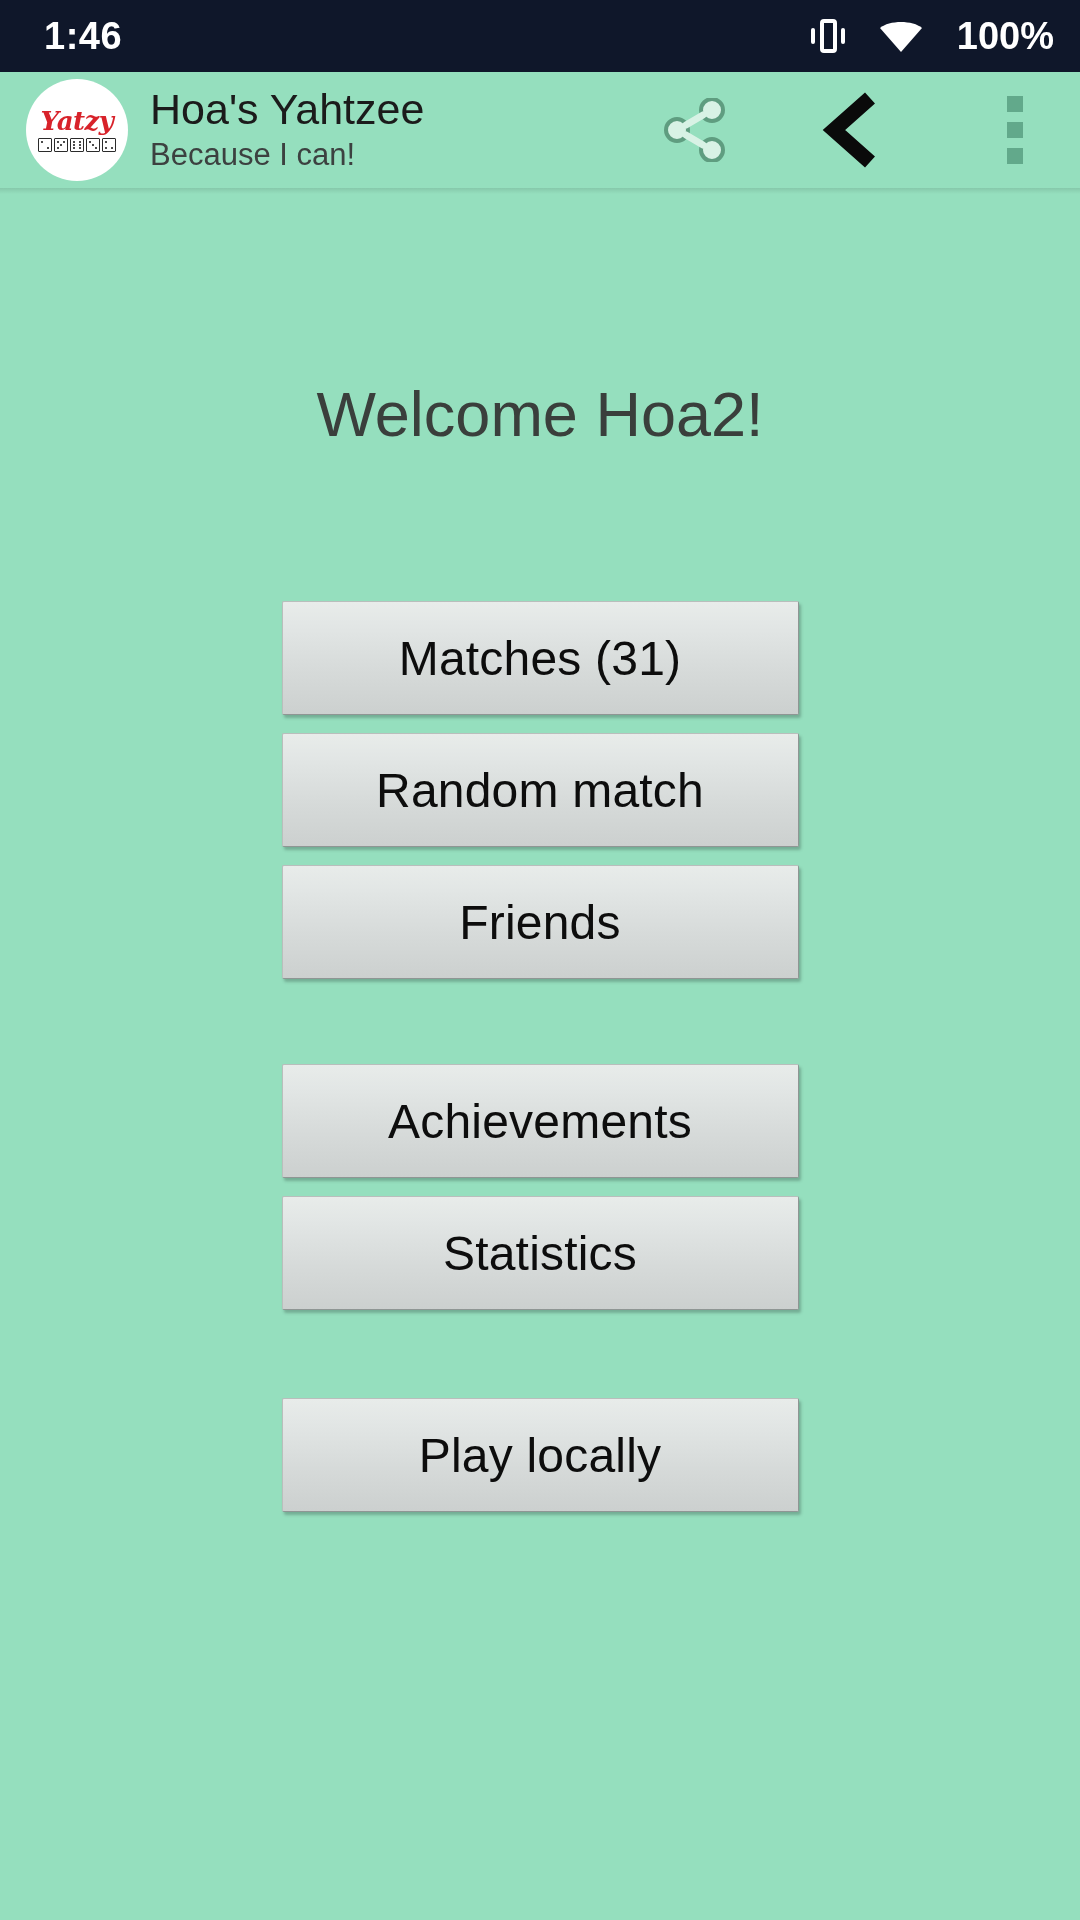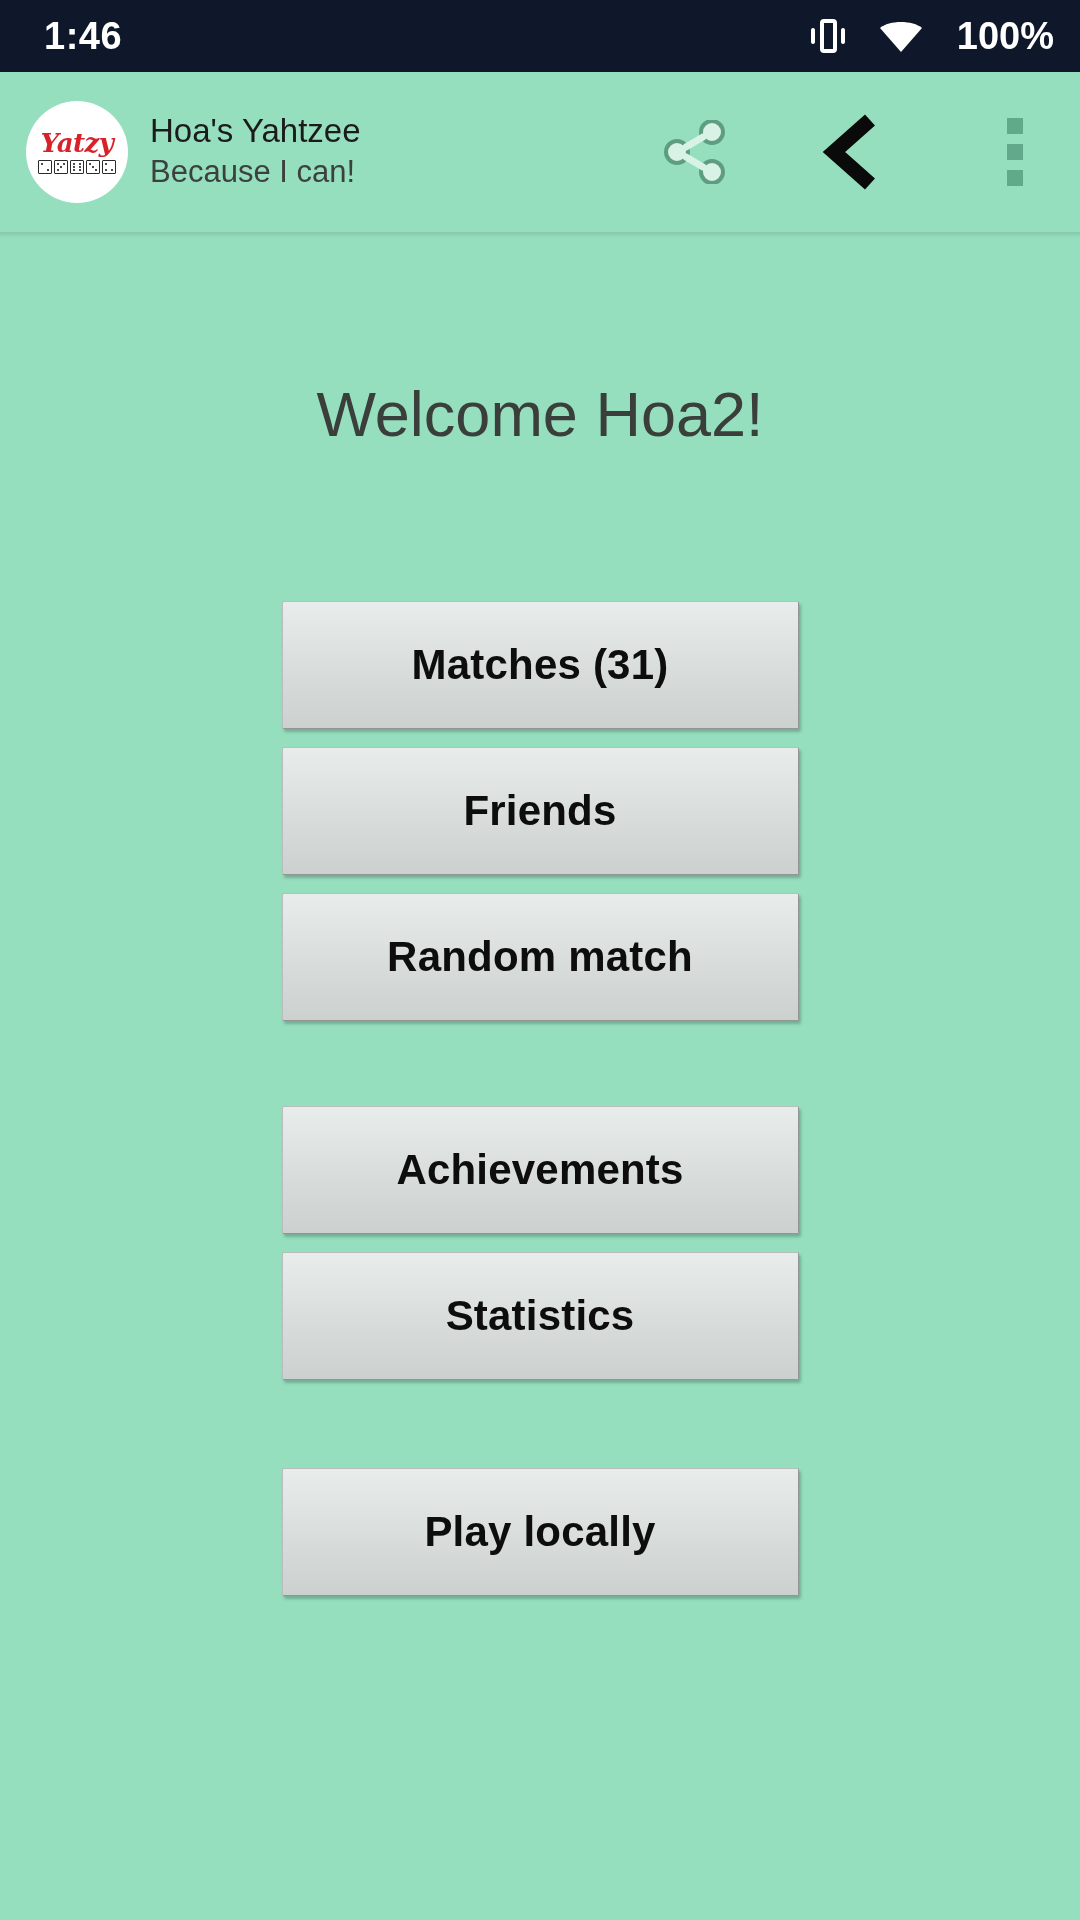--- a/index.html
+++ b/index.html
@@ -34,21 +34,21 @@
   }
   .icon-vibrate .wl{ left:0px; }
   .icon-vibrate .wr{ right:0px; }
   .icon-wifi{ width:44px; height:34px; }
   .status-batt{
     color:#fff; font-size:38px; font-weight:700; line-height:1;
   }
 
   
   .appbar{
-    position:absolute; top:72px; left:0; width:1080px; height:160px;
+    position:absolute; top:72px; left:0; width:1080px; height:116px;
     background:#95dfbe; display:flex; align-items:center; padding:0 10px 0 26px;
   }
   .appbar:after{
     content:""; position:absolute; left:0; bottom:-6px; width:1080px; height:6px;
     background:linear-gradient(to bottom, rgba(0,0,0,.10), rgba(0,0,0,0));
   }
   .logo{
     width:102px; height:102px; border-radius:50%; background:#fff;
     display:flex; flex-direction:column; align-items:center; justify-content:center;
     flex:0 0 auto; overflow:hidden;
@@ -61,21 +61,21 @@
   .logo .dice{ display:flex; gap:2px; }
   .logo .die{
     width:14px; height:14px; background:#fff; border:1px solid #2b2b2b;
     position:relative; border-radius:1px;
   }
   .logo .die i{
     position:absolute; width:2.4px; height:2.4px; background:#111; border-radius:50%;
   }
   .titlewrap{ margin-left:22px; display:flex; flex-direction:column; justify-content:center; }
   .app-title{
-    font-size:33px; color:#1b1b1b; line-height:1.05; font-weight:400;
+    font-size:43px; color:#1b1b1b; line-height:1.05; font-weight:400;
     white-space:nowrap;
   }
   .app-sub{
     font-size:31px; color:#3c4140; line-height:1.15; margin-top:5px; font-weight:400;
     white-space:nowrap;
   }
   .actions{ margin-left:auto; display:flex; align-items:center; }
   .act{
     width:110px; height:118px; display:flex; align-items:center; justify-content:center;
     flex:0 0 auto;
@@ -96,29 +96,29 @@
     margin-top:115px;
     font-size:63px; color:#3a3f3c; font-weight:400; line-height:1;
     text-align:center; white-space:nowrap;
   }
   .group{ width:100%; display:flex; flex-direction:column; align-items:center; }
   .g1{ margin-top:155px; }
   .g2{ margin-top:85px; }
   .g3{ margin-top:88px; }
 
   .btn{
-    width:517px; height:128px;
+    width:517px; height:114px;
     margin-bottom:18px;
     background:linear-gradient(to bottom,#e8ecea 0%,#e2e6e5 22%,#d6dad9 62%,#ccd0cf 100%);
     border:1px solid #b9bebc;
     border-right-color:#8f9694;
     border-bottom-color:#8f9694;
     box-shadow:2px 3px 3px rgba(40,60,52,.30);
     display:flex; align-items:center; justify-content:center;
-    font-size:42px; color:#0d0d0d; font-weight:700;
+    font-size:48px; color:#0d0d0d; font-weight:400;
     border-radius:2px;
     letter-spacing:.2px;
   }
   .btn:last-child{ margin-bottom:0; }
 </style>
 </head>
 <body>
 
 <div class="screen">
 
@@ -202,22 +202,22 @@
         </div>
       </div>
     </div>
   </div>
 
   <div class="main">
     <div class="welcome">Welcome Hoa2!</div>
 
     <div class="group g1">
       <div class="btn">Matches (31)</div>
+      <div class="btn">Random match</div>
       <div class="btn">Friends</div>
-      <div class="btn">Random match</div>
     </div>
 
     <div class="group g2">
       <div class="btn">Achievements</div>
       <div class="btn">Statistics</div>
     </div>
 
     <div class="group g3">
       <div class="btn">Play locally</div>
     </div>

